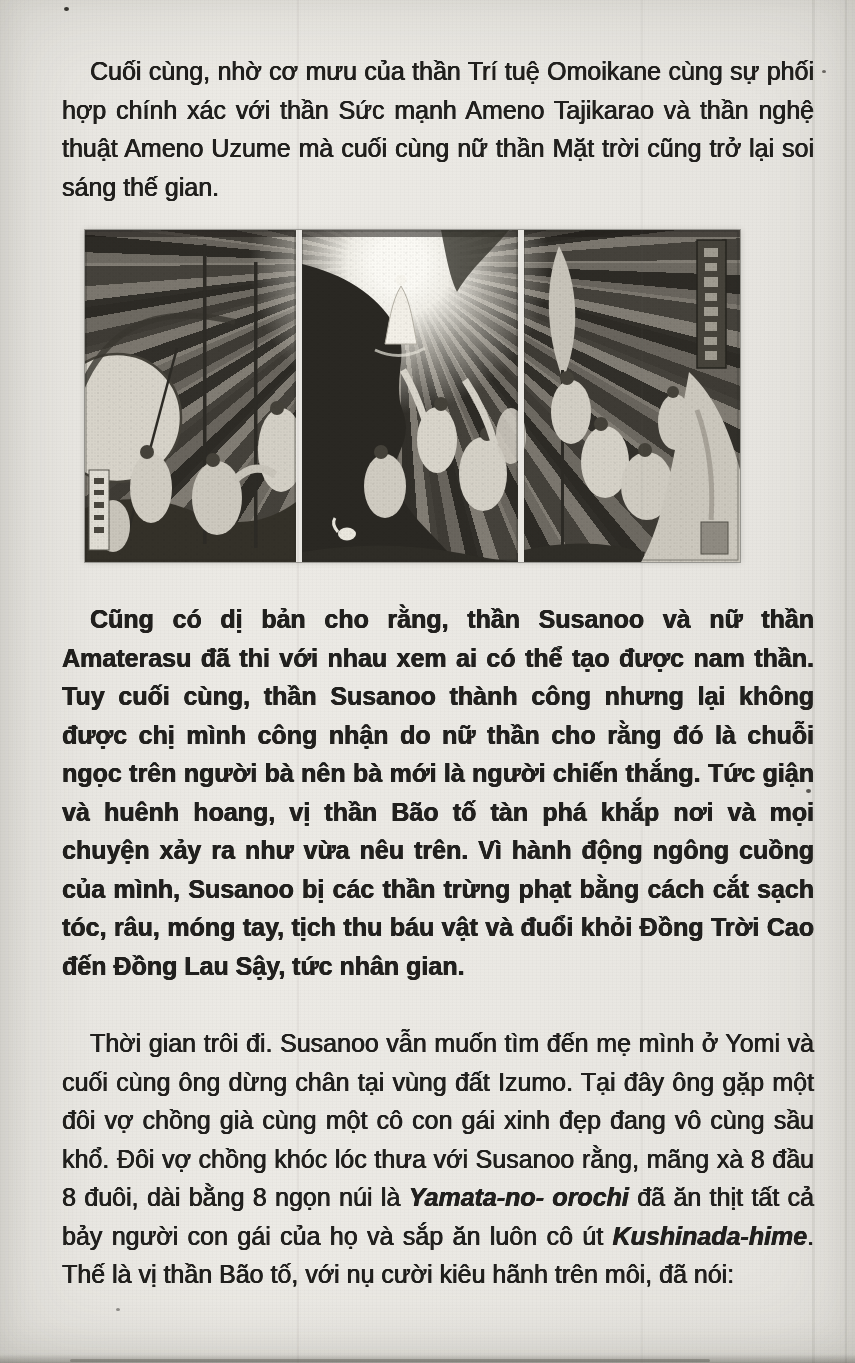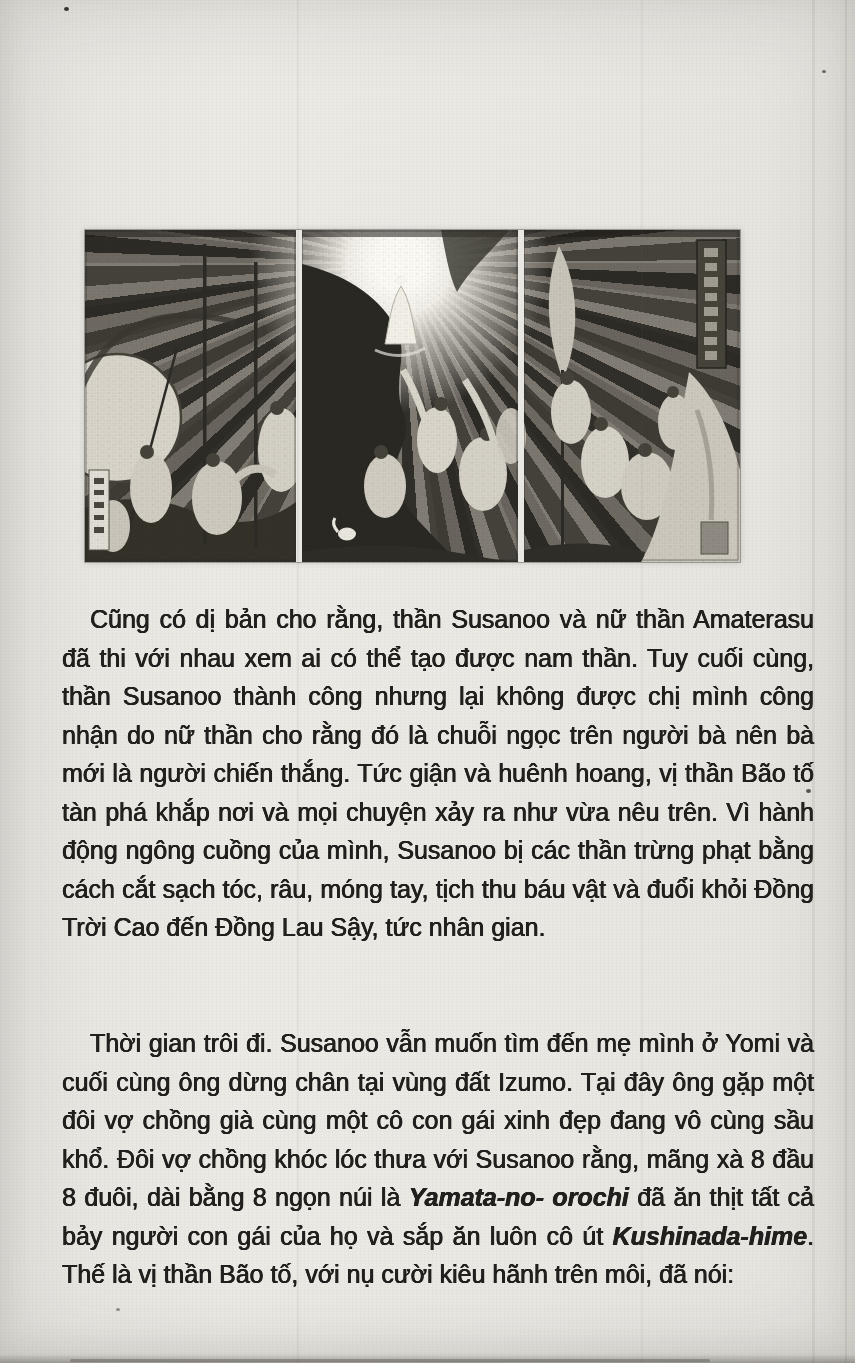--- a/index.html
+++ b/index.html
@@ -43,21 +43,21 @@
   
   .para{
     position:absolute;left:62px;width:752px;
     font-size:25px;line-height:38.5px;
     color:#21201e;
     text-align:justify;text-indent:28px;
     text-shadow:.45px 0 0 currentColor, -.25px 0 0 currentColor, 0 .2px .4px rgba(33,32,30,.35);
     margin:0;
   }
   .p1{top:52px;}
-  .p2{top:600px;}
+  .p2{top:600px;font-weight:bold;}
   .p3{top:1024px;}
   .em{font-weight:bold;font-style:italic;}
 
   
   .figure{
     position:absolute;left:85px;top:230px;width:655px;height:332px;
     background:#6e6a63;overflow:hidden;
     box-shadow:0 0 0 1px rgba(44,42,37,.35), 0 0 6px rgba(60,57,51,.25);
   }
   .rays{
@@ -85,20 +85,21 @@
        box-shadow:0 0 2px rgba(60,57,51,.4);}
   .g1{left:211px;} .g2{left:433px;}
 </style>
 </head>
 <body>
 
 <div class="page">
 
   <div class="grain"></div>
 
+  <p class="para p1"><span>Cuối cùng, nhờ cơ mưu của thần Trí tuệ Omoikane cùng sự phối hợp chính xác với thần Sức mạnh Ameno Tajikarao và thần nghệ thuật Ameno Uzume mà cuối cùng nữ thần Mặt trời cũng trở lại soi sáng thế gian.</span></p>
 
   <div class="figure" title="Ukiyo-e triptych: the sun goddess Amaterasu emerges radiant from the heavenly rock cave while assembled gods reach toward her beneath spreading sun rays">
     <div class="rays"></div>
     <div class="glow"></div>
 
     <svg class="overlay" viewBox="0 0 655 332">
 
       <rect x="0" y="0" width="655" height="7" fill="rgba(32,30,26,.55)"></rect>
 
       <g>

